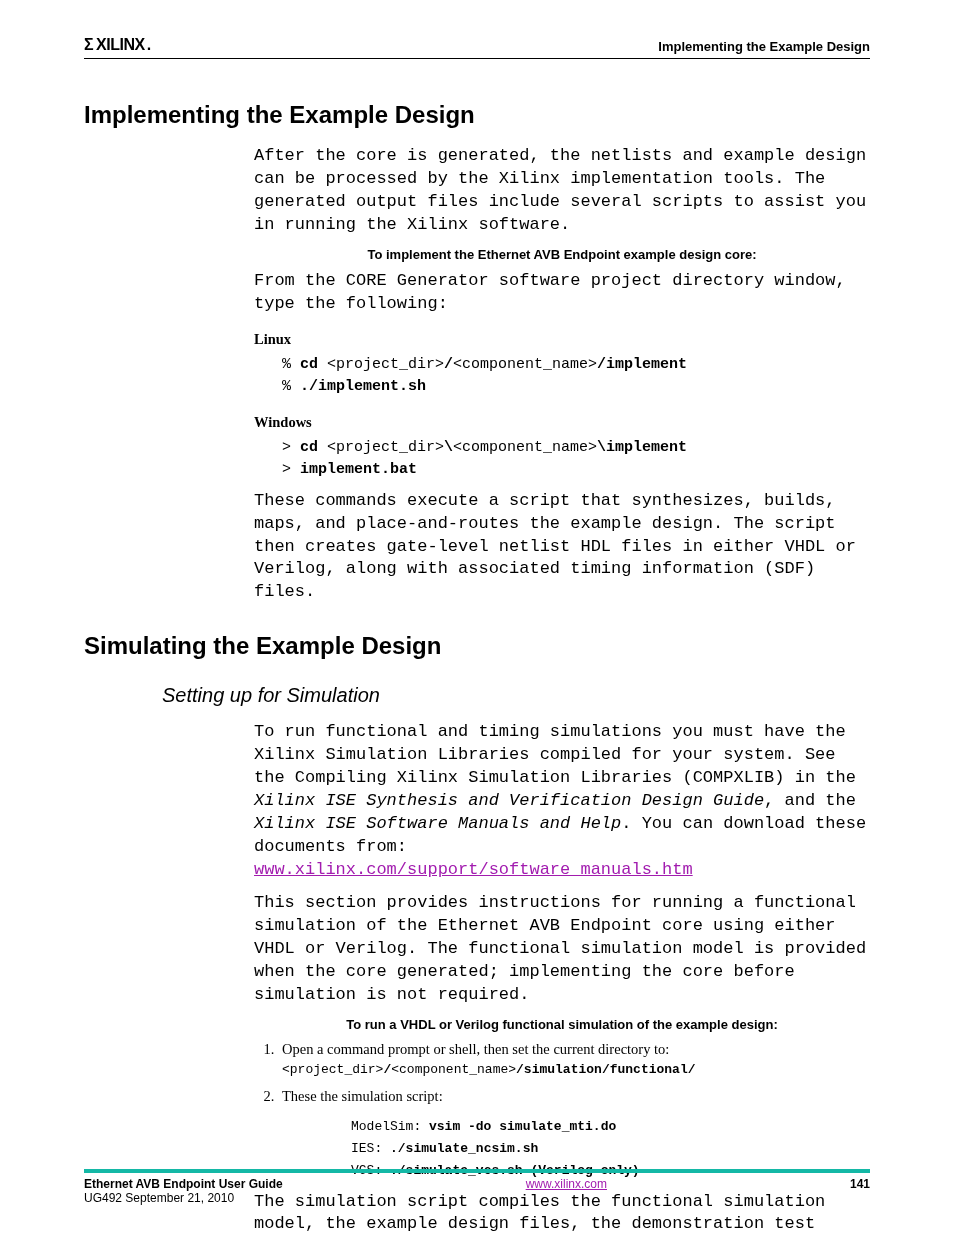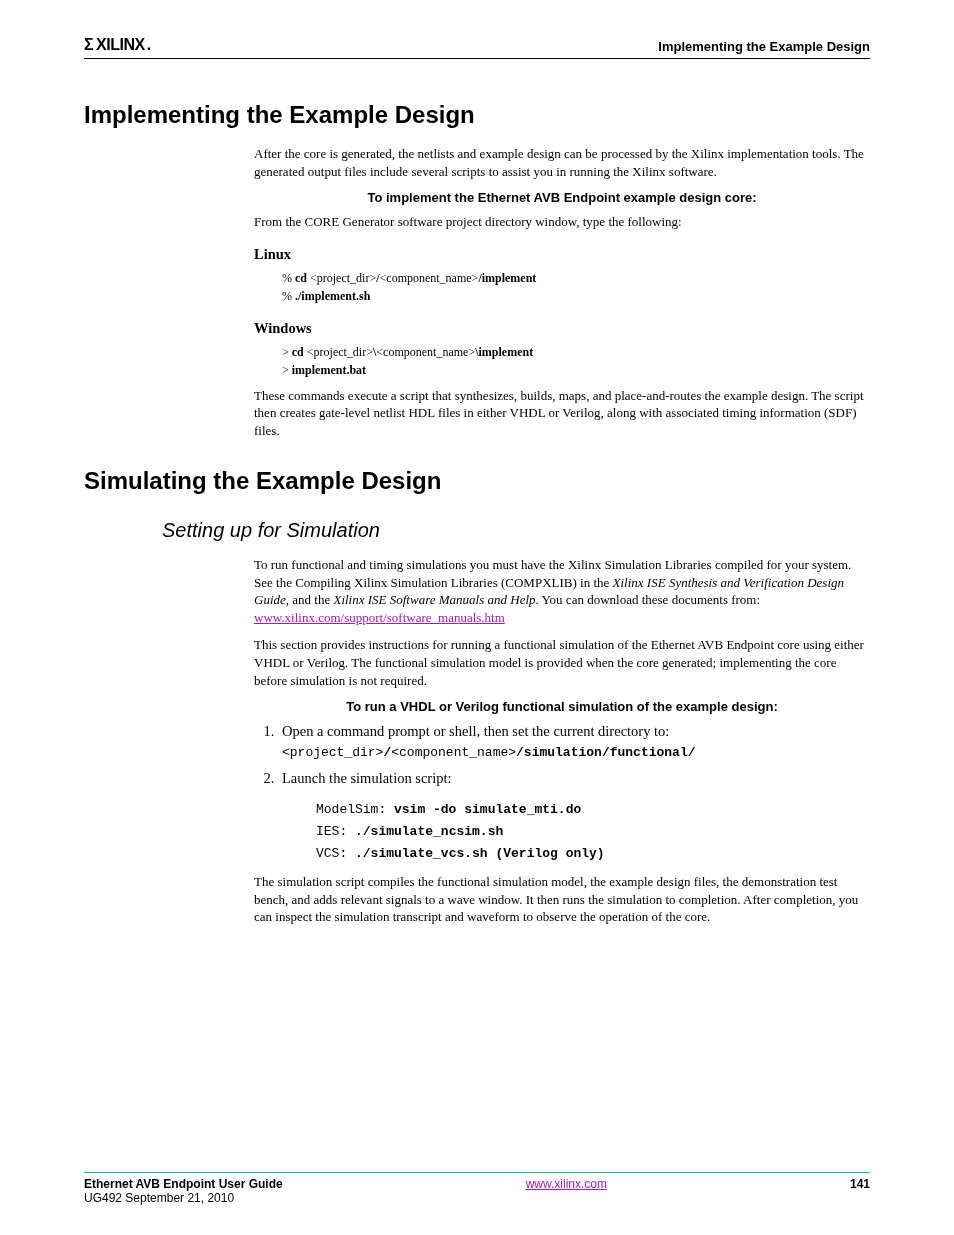--- a/index.html
+++ b/index.html
@@ -57,50 +57,51 @@
     font-family: Arial, Helvetica, sans-serif;
     font-weight: 400;
     font-size: 20px;
     margin: 24px 0 14px 78px;
     font-style: italic;
   }
   .body-indent {
     margin-left: 170px;
   }
   .para {
-    font-size: 13px;
+    font-size: 17px;
     line-height: 1.35;
     margin-bottom: 10px;
+    font-family: Liberation Mono, monospace;
   }
   .bold-sans {
     font-family: Arial, Helvetica, sans-serif;
     font-weight: 700;
     font-size: 13px;
     margin-bottom: 8px;
     text-align: center;
   }
   .bold-serif {
     font-weight: 700;
     font-size: 14.5px;
     margin-bottom: 6px;
     margin-top: 15px;
   }
   .mono {
-    font-family: Liberation Serif, serif;
-    font-size: 12px;
+    font-family: Liberation Mono, monospace;
+    font-size: 15px;
     white-space: pre;
     margin-left: 28px;
     line-height: 1.5;
     margin-bottom: 8px;
   }
   .mono2 {
     font-family: 'Courier New', monospace;
     font-size: 13px;
     white-space: pre;
-    margin-left: 62px;
+    margin-left: 97px;
     line-height: 1.7;
     margin-bottom: 8px;
   }
   .italic { font-style: italic; }
   .b { font-weight: 700; }
   .link {
     color: #a21caf;
     text-decoration: underline;
   }
   ol {
@@ -112,21 +113,21 @@
   ol li { padding-left: 4px; margin-bottom: 8px; }
   .li-mono {
     font-family: 'Courier New', monospace;
     font-size: 13px;
     display: block;
     margin-top: 2px;
   }
   .ftr {
     position: absolute;
     left: 0; right: 0; bottom: 0;
-    border-top: 1px solid #14b8a6;
+    border-top: 4px solid #14b8a6;
     padding-top: 4px;
     font-family: Arial, Helvetica, sans-serif;
     font-size: 12px;
     display: flex;
     justify-content: space-between;
     align-items: flex-start;
   }
   .ftr-left { }
   .ftr-left .t { font-weight: 700; }
   .ftr-mid { text-align: center; flex: 1; }
@@ -174,21 +175,21 @@
 
     <div class="body-indent">
       <p class="para">This section provides instructions for running a functional simulation of the Ethernet AVB Endpoint core using either VHDL or Verilog. The functional simulation model is provided when the core generated; implementing the core before simulation is not required.</p>
       <p class="bold-sans">To run a VHDL or Verilog functional simulation of the example design:</p>
       <ol>
         <li>
           <span>Open a command prompt or shell, then set the current directory to:</span>
           <span class="li-mono">&lt;project_dir&gt;<span class="b">/</span>&lt;component_name&gt;<span class="b">/simulation/functional/</span></span>
         </li>
         <li>
-          <span>Launch the simulation script:</span>
+          <span>These the simulation script:</span>
         </li>
       </ol>
       <div class="mono2">ModelSim: <span class="b">vsim -do simulate_mti.do</span>
 IES: <span class="b">./simulate_ncsim.sh</span>
 VCS: <span class="b">./simulate_vcs.sh (Verilog only)</span></div>
       <p class="para">The simulation script compiles the functional simulation model, the example design files, the demonstration test bench, and adds relevant signals to a wave window. It then runs the simulation to completion. After completion, you can inspect the simulation transcript and waveform to observe the operation of the core.</p>
     </div>
 
   </div>
 

